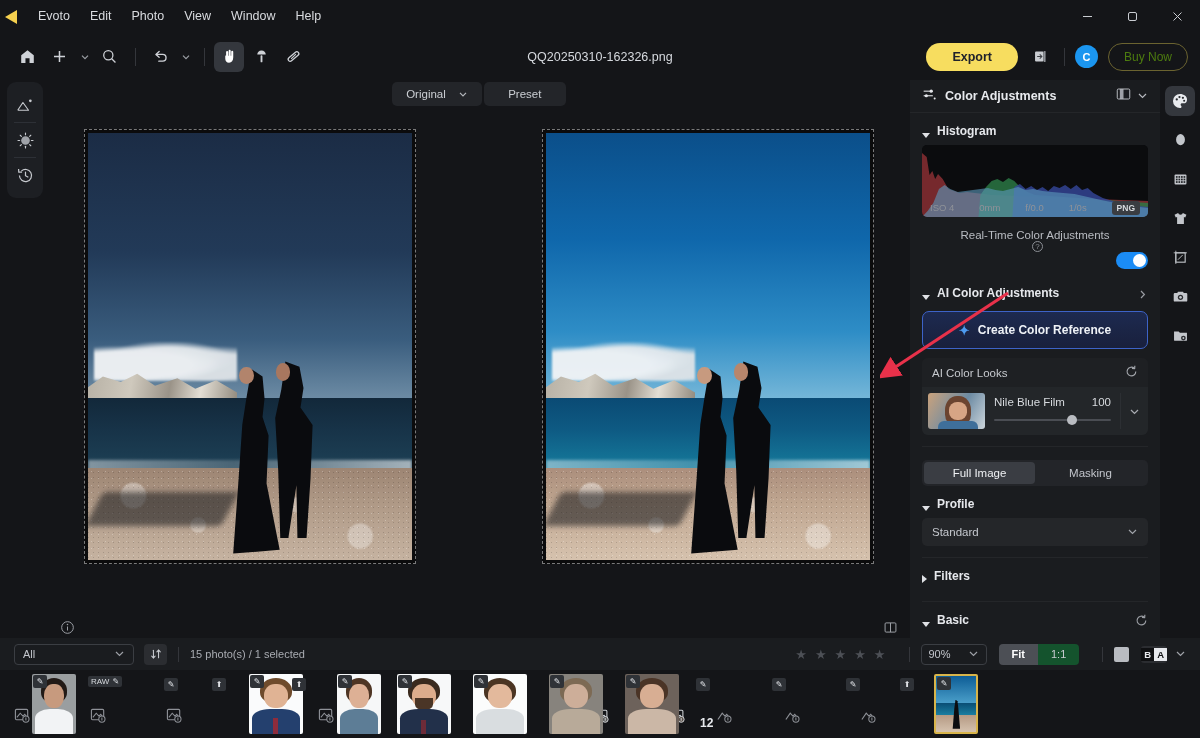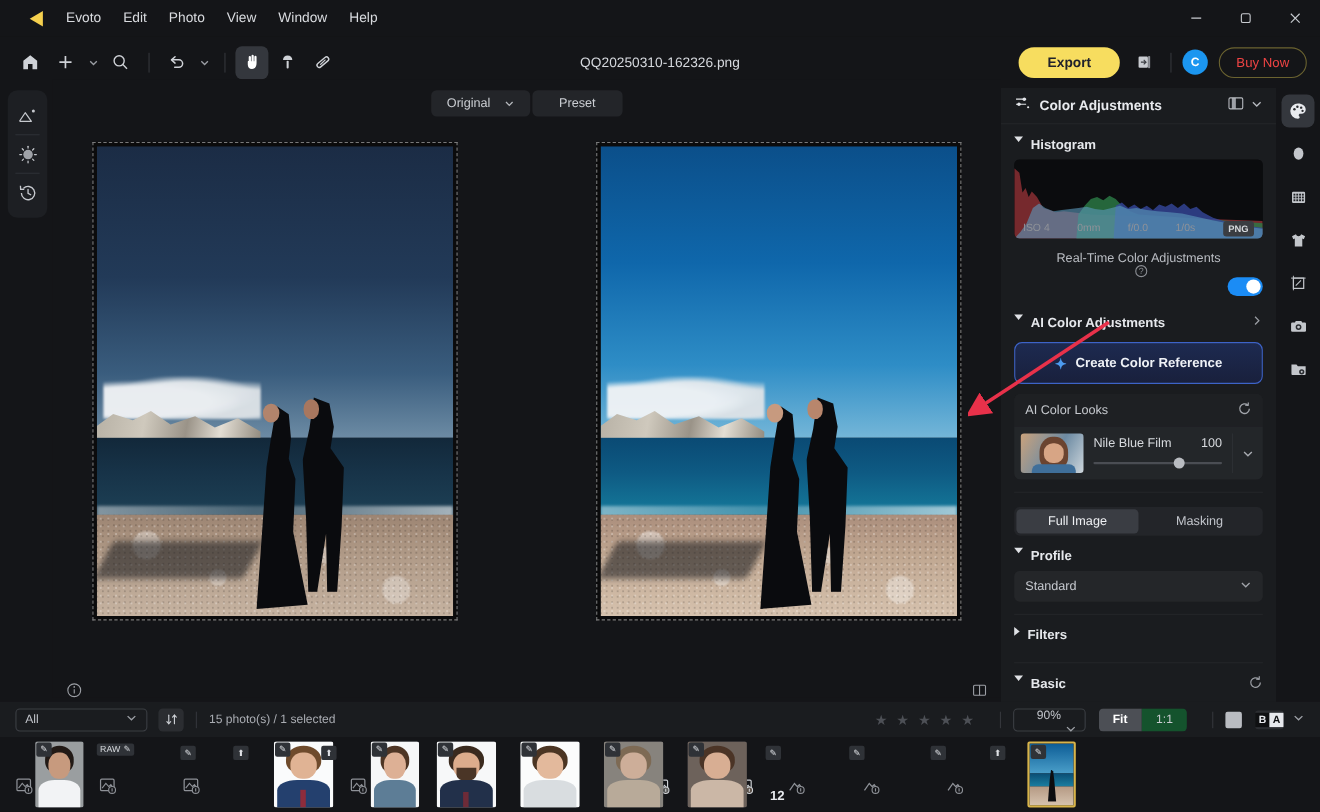--- a/index.html
+++ b/index.html
@@ -8,21 +8,21 @@
     background:#111214;
     font-family:"Liberation Sans", sans-serif;
     color:#d6d8dc;
     -webkit-font-smoothing:antialiased;
   }
   .app { position:relative; width:1200px; height:738px; background:#141518; }
 
   
   .titlebar {
     height:33px; background:#141518; display:flex; align-items:center;
-    padding-left:27px; position:relative;
+    padding-left:5px; position:relative;
   }
   .logo-mark {
     width:14px; height:14px; margin-right:9px; position:relative;
   }
   .logo-mark:before{
     content:""; position:absolute; left:0; top:0; width:0; height:0;
     border-top:7px solid transparent; border-bottom:7px solid transparent;
     border-right:12px solid #f5d04e;
   }
   .menu { display:flex; align-items:center; gap:0; }
@@ -62,21 +62,21 @@
   .share-btn {
     width:26px; height:24px; display:flex; align-items:center; justify-content:center;
     color:#c9ccd1;
   }
   .tb-div { width:1px; height:18px; background:#34363b; }
   .avatar {
     width:23px; height:23px; border-radius:50%; background:#1b96f0; color:#fff;
     font-size:11px; font-weight:bold; display:flex; align-items:center; justify-content:center;
   }
   .buy-btn {
-    border:1px solid #6b6330; background:transparent; color:#ef4444; font-size:12px;
+    border:1px solid #6b6330; background:transparent; color:#4d7c0f; font-size:12px;
     padding:6px 15px; border-radius:15px; cursor:pointer; white-space:nowrap;
   }
 
   
   .left-rail {
     position:absolute; left:7px; top:82px; width:36px;
     background:#1d1f23; border-radius:9px; padding:6px 0;
     display:flex; flex-direction:column; align-items:center;
   }
   .rail-icon {
@@ -183,21 +183,21 @@
   }
   .panel-head {
     height:33px; display:flex; align-items:center; padding:0 12px;
     border-bottom:1px solid #242629;
   }
   .panel-head .ptitle { font-size:12.5px; font-weight:bold; color:#e8eaee; margin-left:8px; }
   .panel-head-right { margin-left:auto; display:flex; align-items:center; gap:6px; color:#b6b9bf; }
   .panel-body { flex:1; overflow:hidden; padding:0 0 8px 0; }
 
   .sect-head {
-    display:flex; align-items:flex-start; padding:11px 12px 7px 12px; gap:7px;
+    display:flex; align-items:flex-end; padding:11px 12px 7px 12px; gap:7px;
   }
   .sect-title { font-size:12px; font-weight:bold; color:#e6e8ec; }
   .caret-d { width:0; height:0; border-left:4.5px solid transparent; border-right:4.5px solid transparent; border-top:5.5px solid #dfe1e5; }
   .caret-r { width:0; height:0; border-top:4.5px solid transparent; border-bottom:4.5px solid transparent; border-left:5.5px solid #dfe1e5; }
   .sect-right { margin-left:auto; color:#9a9da3; display:flex; align-items:center; }
 
   .histogram {
     margin:0 12px; height:72px; background:#0c0d0f; border-radius:5px; position:relative; overflow:hidden;
   }
   .hist-svg { position:absolute; inset:0; width:100%; height:100%; }
@@ -300,21 +300,21 @@
   }
   .filter-select .sc { margin-left:auto; color:#9da0a6; }
   .sort-btn { width:23px; height:21px; background:#2b2d31; border-radius:4px; margin-left:10px;
     display:flex; align-items:center; justify-content:center; color:#cdd0d5; font-size:11px; }
   .bb-div { width:1px; height:15px; background:#34363b; margin:0 11px; }
   .count { font-size:11px; color:#a9acb2; }
   .bb-right { margin-left:auto; display:flex; align-items:center; gap:0; }
   .stars { display:flex; gap:8px; margin-right:12px; }
   .star { color:#4d5056; font-size:13px; }
   .zoom-select { width:66px; height:21px; border:1px solid #3b3e43; border-radius:4px;
-    display:flex; align-items:center; padding:0 7px; font-size:11px; color:#c2c5cb; margin-right:12px;flex-direction:column; }
+    display:flex; align-items:center; padding:0 7px; font-size:11px; color:#c2c5cb; margin-right:12px; }
   .zoom-select .sc { margin-left:auto; color:#9da0a6; }
   .fitseg { display:flex; height:21px; border-radius:4px; overflow:hidden; margin-right:12px; }
   .fitseg div { padding:0 13px; font-size:11px; display:flex; align-items:center;
     background:#14532d; color:#c9ccd1; }
   .fitseg div.active { background:#4c4f55; color:#fff; font-weight:bold; }
   .sw { width:15px; height:15px; background:#b9bcc1; border-radius:2px; margin-right:12px; }
   .ba-chip { height:17px; display:flex; align-items:center; background:#2b2d31; border-radius:3px;
     overflow:hidden; font-size:9.5px; font-weight:bold; }
   .ba-chip span { padding:1px 3px; }
   .ba-chip .b { background:#0f1012; color:#e7e9ed; }

